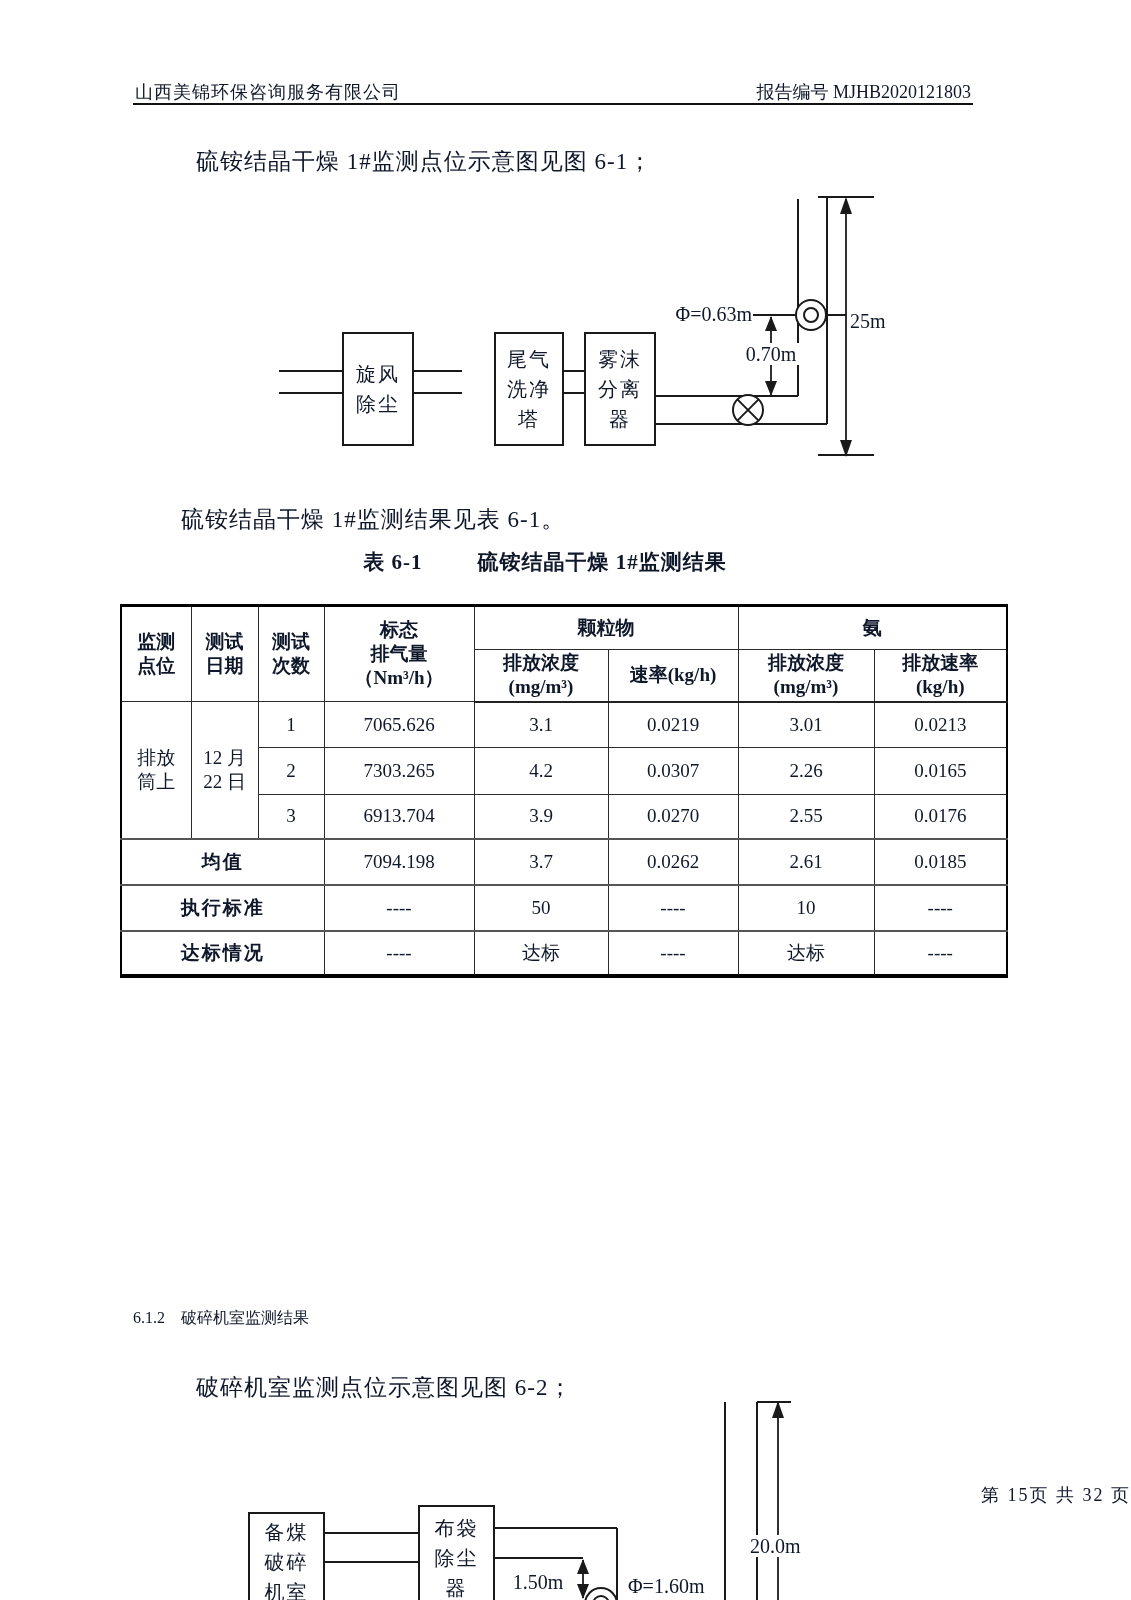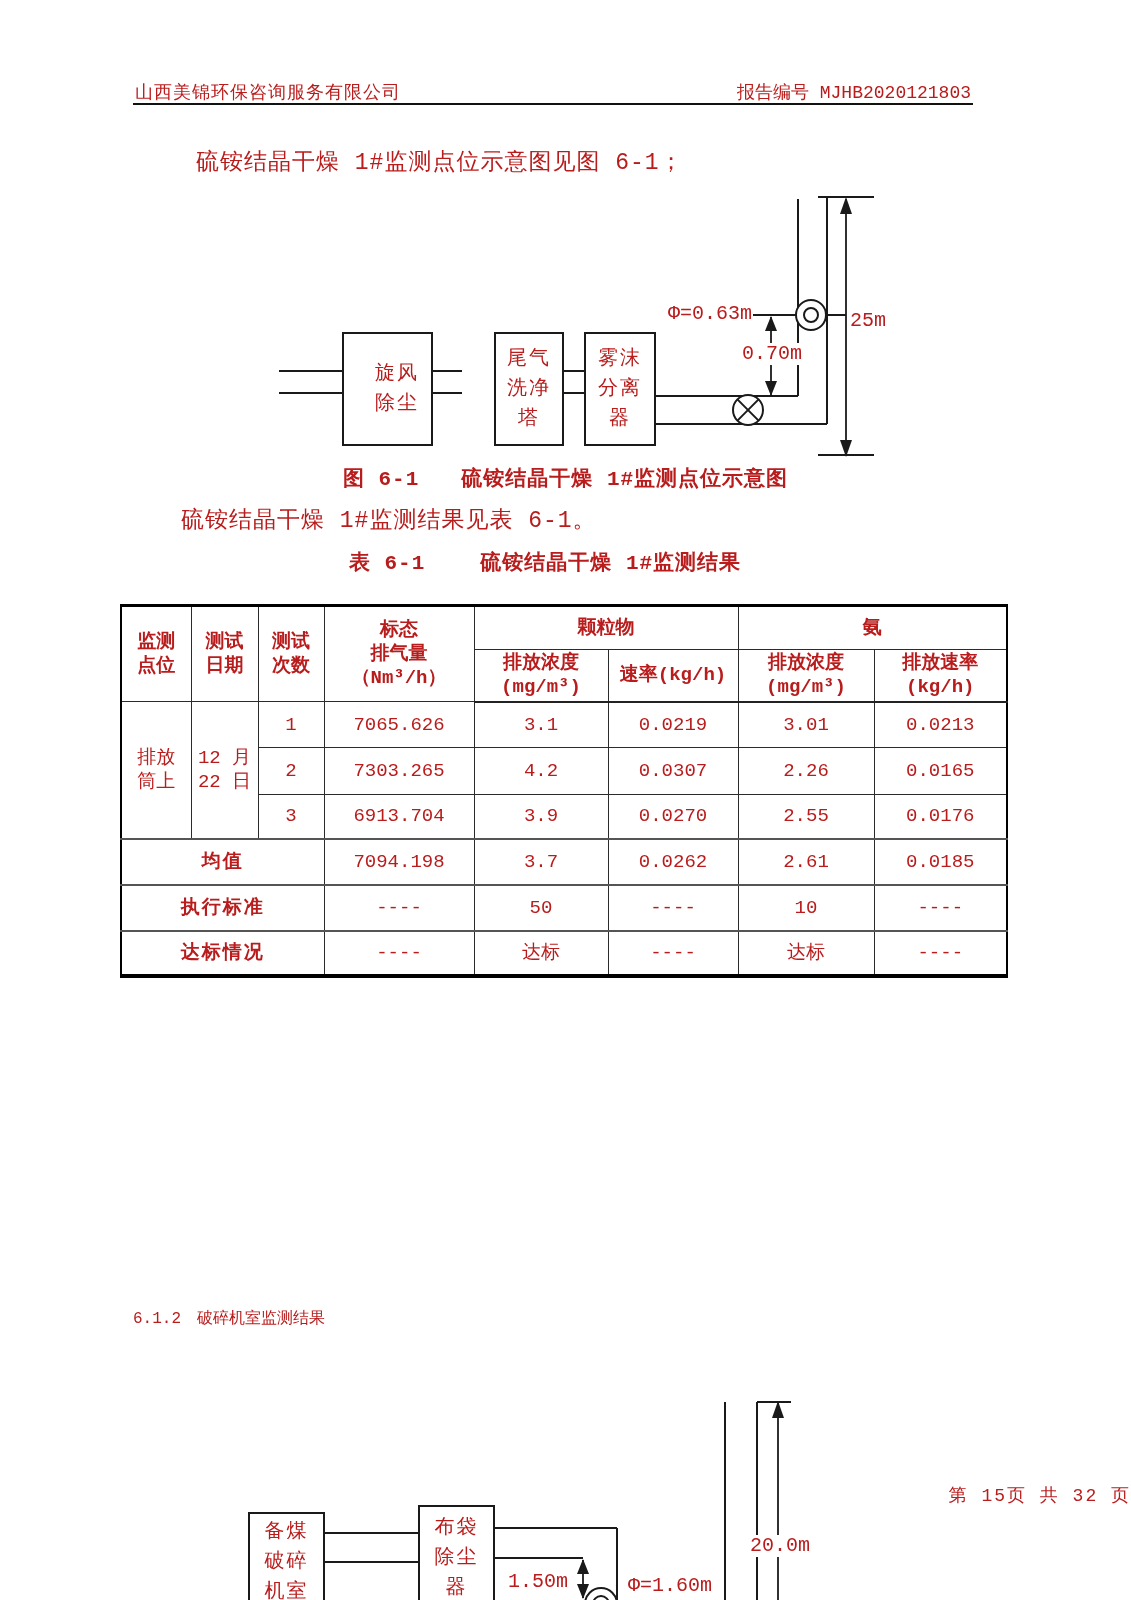--- a/index.html
+++ b/index.html
@@ -1,17 +1,17 @@
 <!DOCTYPE html>
 <html><head>
 <meta charset="utf-8">
 <style>
   html,body{margin:0;padding:0;background:#888;}
   .page{position:relative;width:1131px;height:1600px;background:#ffffff;overflow:hidden;
-        font-family:Liberation Mono, monospace;color:#b91c1c;}
+        font-family:Liberation Serif, serif;color:#0f172a;}
   .abs{position:absolute;}
   
   .hdr-company{left:135px;top:80px;font-size:18px;letter-spacing:1px;}
   .hdr-report{right:160px;top:80px;font-size:18px;}
   .hdr-rule{left:133px;top:103px;width:840px;height:2px;background:#111;}
   
   .para{font-size:23px;letter-spacing:1px;}
   .p1{left:196px;top:146px;}
   .p2{left:181px;top:504px;}
   .p3{left:196px;top:1372px;}
@@ -19,21 +19,21 @@
   .sec-head .gap{display:inline-block;width:16px;}
   
   .caption{left:0;top:464px;width:1131px;text-align:center;font-size:21px;font-weight:bold;letter-spacing:1px;}
   .caption .lbl{margin-right:42px;}
   .tcaption{left:0;top:548px;width:1090px;text-align:center;font-size:21px;font-weight:bold;letter-spacing:1px;}
   .tcaption .lbl{margin-right:55px;}
   
   .dbox{border:2px solid #1a1a1a;background:#fff;display:flex;align-items:center;justify-content:center;
         text-align:center;font-size:20px;line-height:30px;white-space:pre-line;letter-spacing:2px;}
   .b1{left:208px;top:332px;width:67px;height:110px;}
-  .b2{left:342px;top:332px;width:68px;height:110px;padding-left:19px;}
+  .b2{left:342px;top:332px;width:68px;height:110px;}
   .b3{left:462px;top:332px;width:66px;height:110px;margin-left:32px;}
   .b4{left:584px;top:332px;width:68px;height:110px;}
   .b5{left:248px;top:1512px;width:73px;height:95px;}
   .b6{left:418px;top:1505px;width:73px;height:102px;}
   
   .flabel{font-size:20px;background:#fff;line-height:22px;}
   .lab-d1{left:658px;top:303px;width:94px;text-align:right;}
   .lab-h1{left:742px;top:343px;width:58px;text-align:center;}
   .lab-s1{left:850px;top:310px;}
   .lab-d2{left:628px;top:1575px;}
@@ -108,23 +108,20 @@
   <div class="abs dbox b3">尾气
 洗净
 塔</div>
   <div class="abs dbox b4">雾沫
 分离
 器</div>
   <div class="abs flabel lab-d1">Φ=0.63m</div>
   <div class="abs flabel lab-h1">0.70m</div>
   <div class="abs flabel lab-s1">25m</div>
 
-  <div class="abs caption">
-    <span class="lbl">图 6-1</span><span>硫铵结晶干燥 1#监测点位示意图</span>
-  </div>
 
   <div class="abs para p2">硫铵结晶干燥 1#监测结果见表 6-1。</div>
 
   <div class="abs tcaption">
     <span class="lbl">表 6-1</span><span>硫铵结晶干燥 1#监测结果</span>
   </div>
 
   <div class="abs tblwrap">
     <table class="tbl">
       <colgroup>
@@ -212,20 +209,21 @@
           <td>达标</td>
           <td>----</td>
         </tr>
       </tbody>
     </table>
   </div>
 
   <div class="abs sec-head">
     <span>6.1.2</span><span class="gap"></span><span>破碎机室监测结果</span>
   </div>
+  <div class="abs para p3">破碎机室监测点位示意图见图 6-2；</div>
 
   <div class="abs footer">第 15页 共 32 页</div>
 
   <svg class="abs" style="left:240px;top:1395px;" width="600" height="205" viewBox="0 0 600 205">
     <g stroke="#1a1a1a" stroke-width="2" fill="none">
 
       <line x1="85" y1="138" x2="178" y2="138"></line>
         <line x1="85" y1="167" x2="178" y2="167"></line>
 
       <line x1="255" y1="133" x2="377" y2="133"></line>

